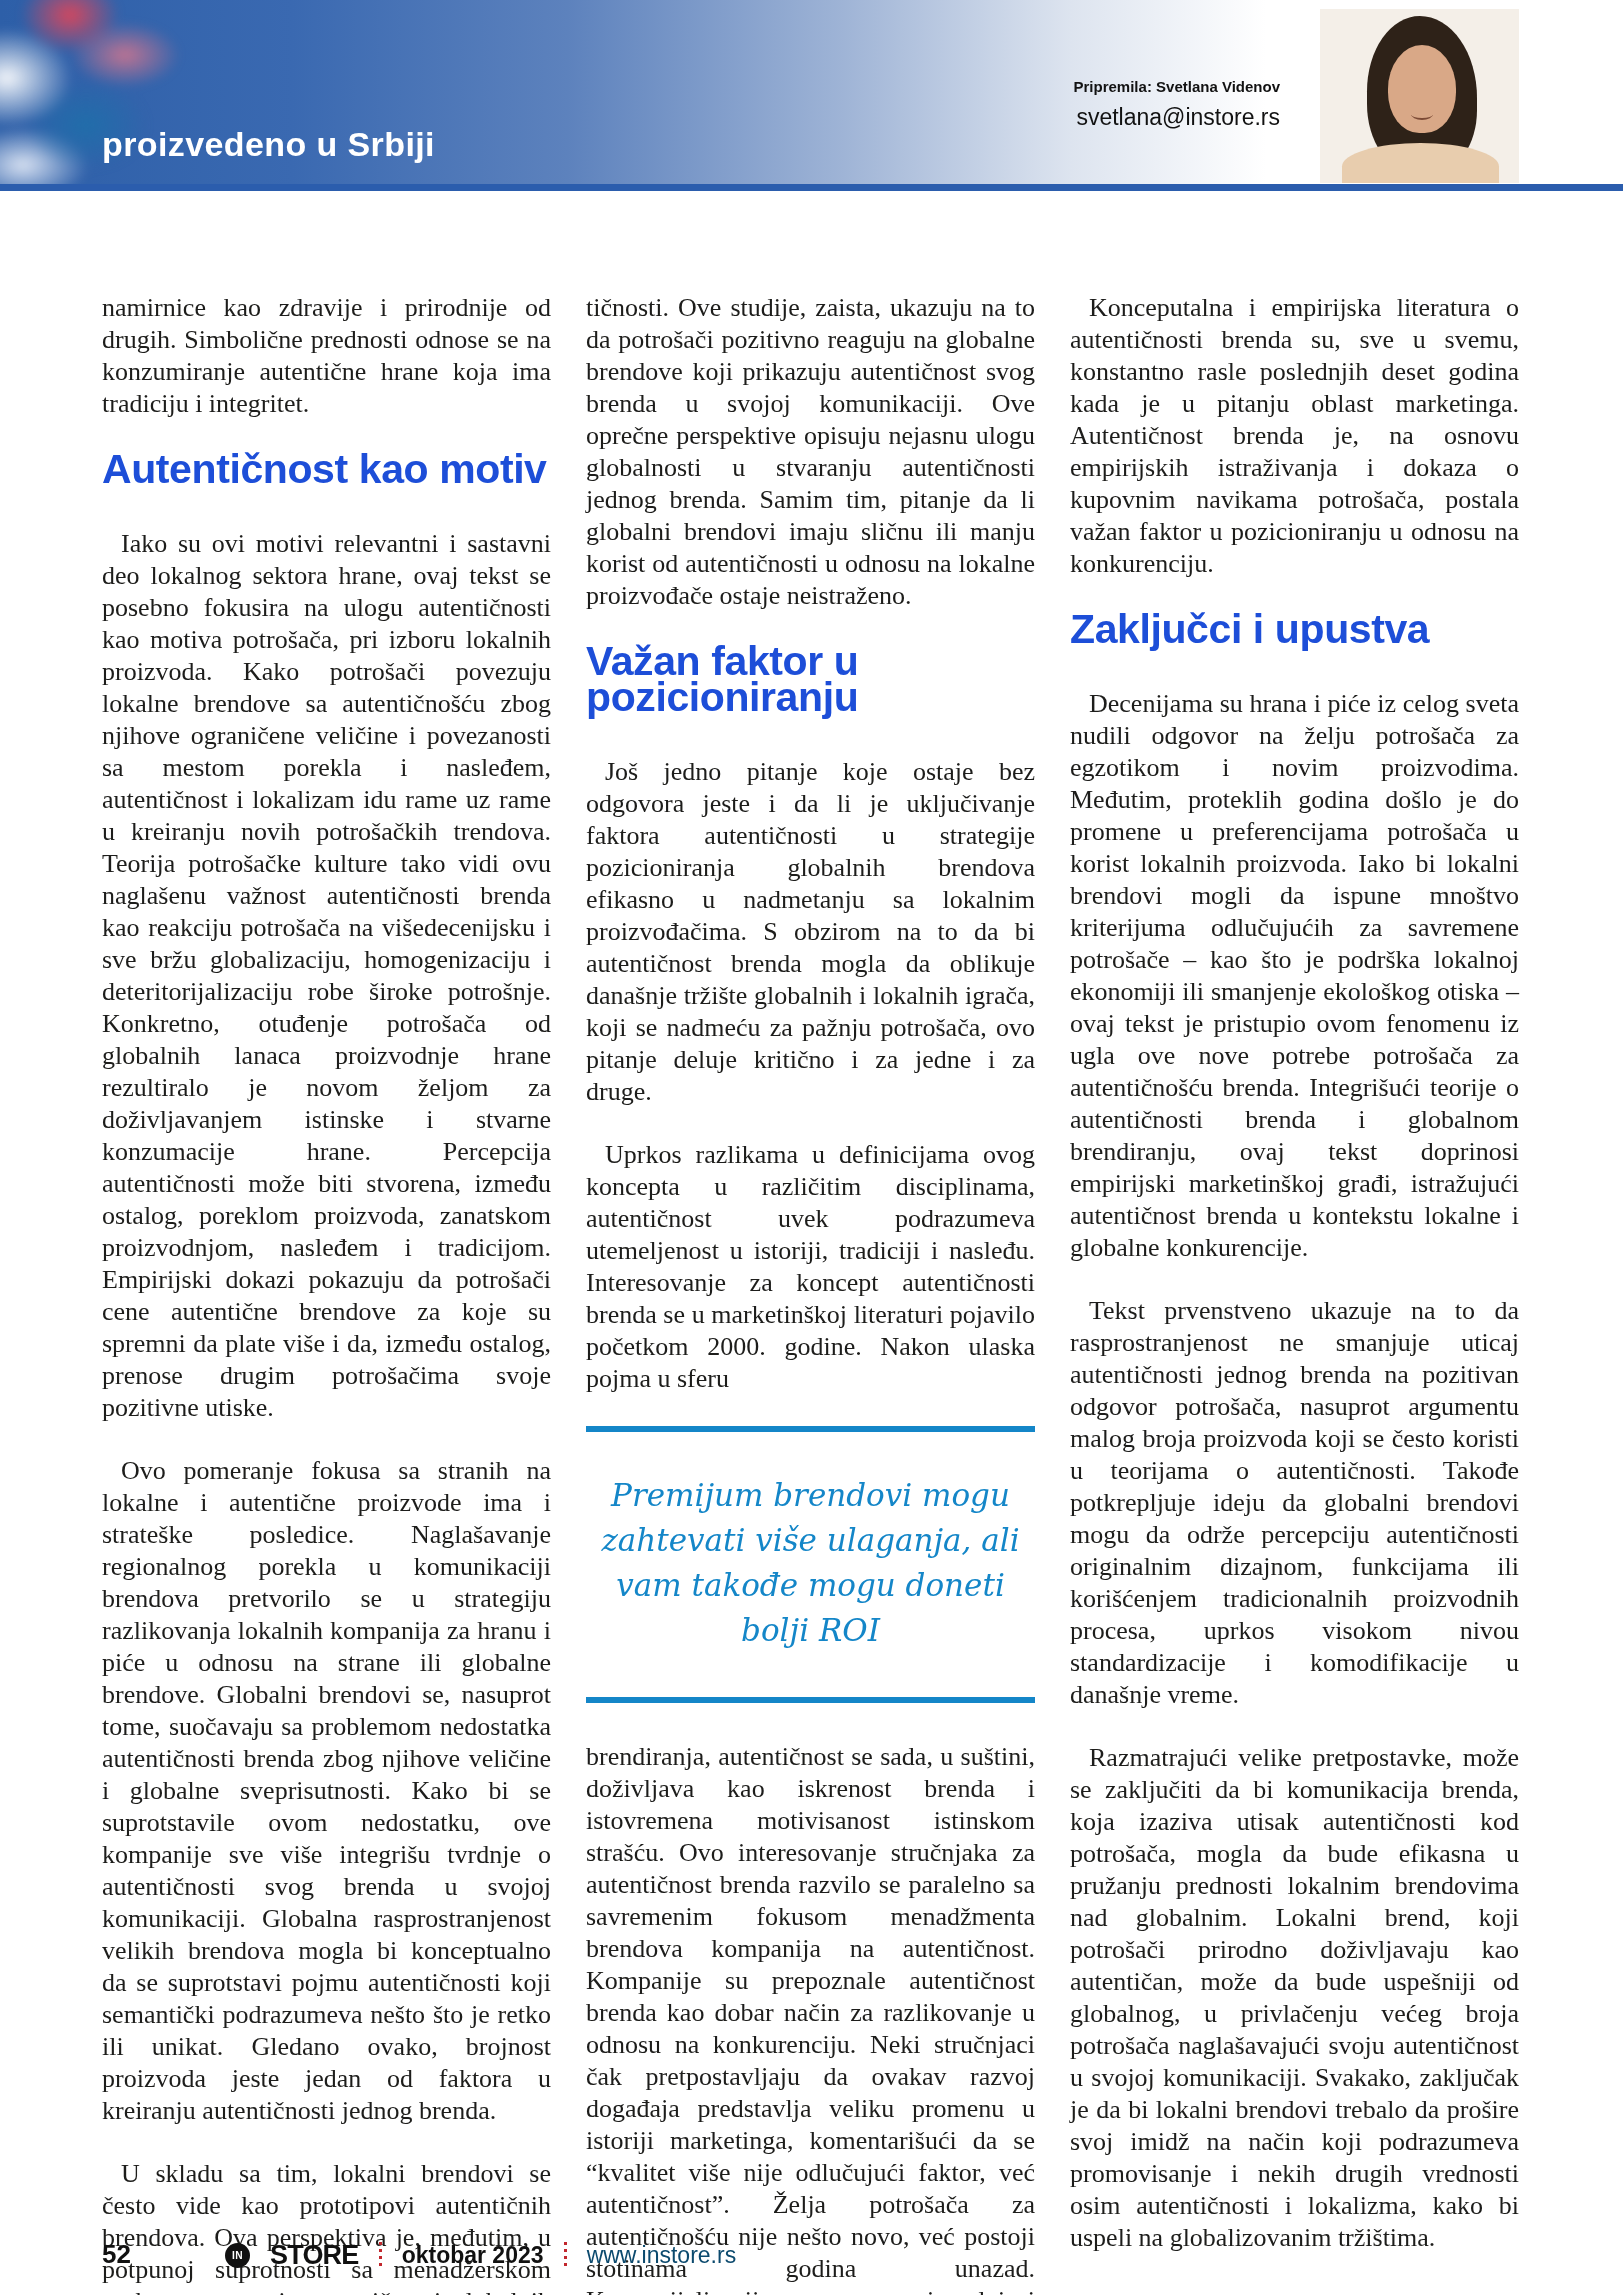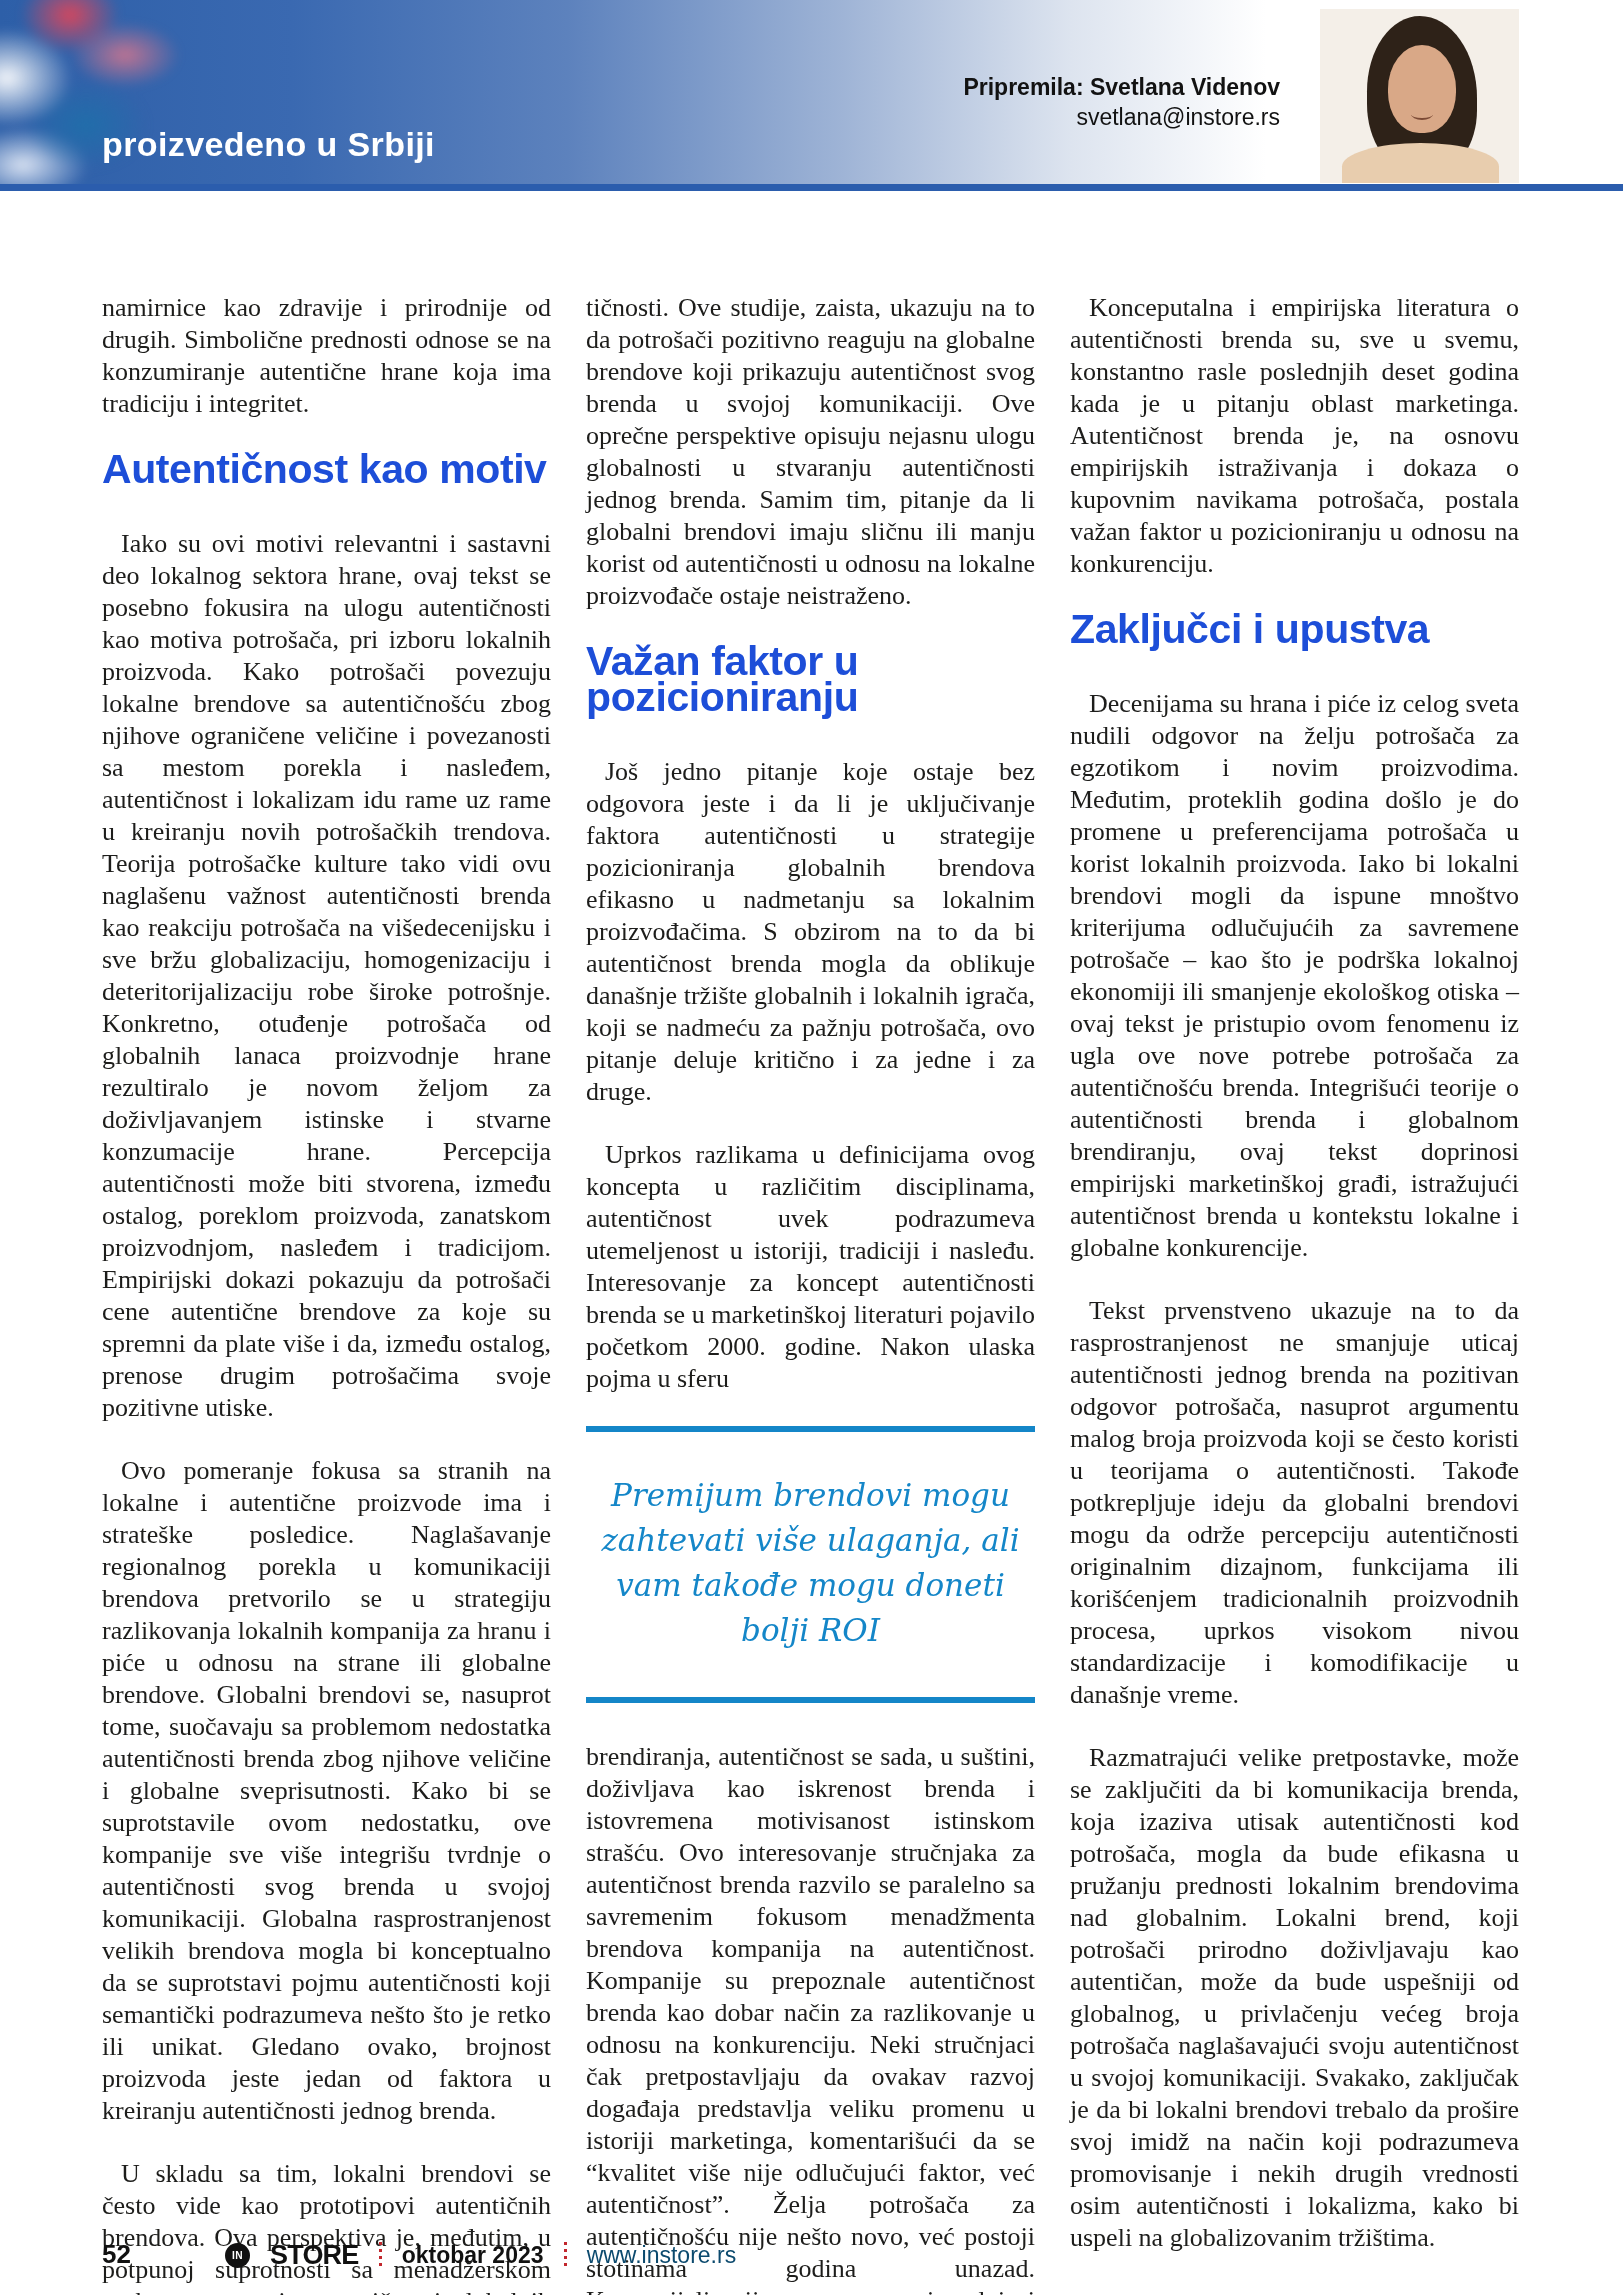--- a/index.html
+++ b/index.html
@@ -33,21 +33,21 @@
     font-weight:bold;font-size:34px;letter-spacing:0.4px;
     color:#ffffff;
   }
   .byline{
     position:absolute;top:72px;right:343px;
     text-align:right;
     font-family:"Liberation Sans", sans-serif;
     color:#121212;
     line-height:30px;
   }
-  .byline .byline-name{font-weight:bold;font-size:23px;}
+  .byline .byline-name{font-weight:bold;font-size:15px;}
   .byline .byline-email{font-weight:normal;font-size:23px;}
   .author-photo{
     position:absolute;top:9.4px;right:104px;width:199px;height:174px;
     background:#f4efe8;
     overflow:hidden;
   }
   .author-photo .hair{
     position:absolute;top:6.3px;left:47px;width:110px;height:157px;
     background:#2e2218;border-radius:48% 52% 40% 44%;
   }

